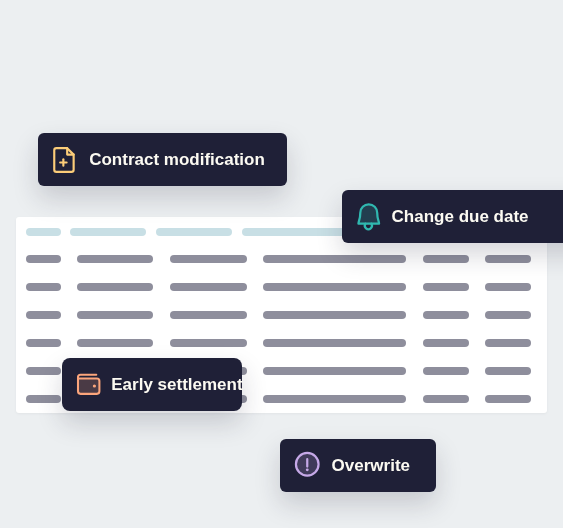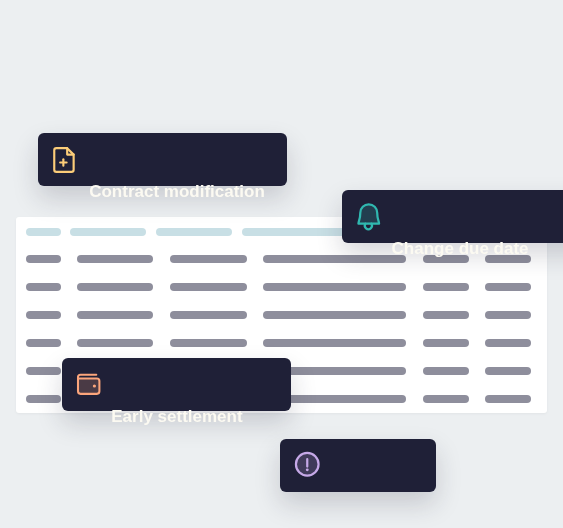--- a/index.html
+++ b/index.html
@@ -13,32 +13,32 @@
         background:#ffffff;border-radius:3px;overflow:hidden;
         box-shadow:0 1px 3px rgba(31,32,55,.05);}
   .bar{position:absolute;border-radius:4px;height:8px;}
   .bar.head{background:#c8dfe5;}
   .bar.cell{background:#8e8e9c;}
 
   
   .badge{position:absolute;background:#1f2037;border-radius:6px;
          box-shadow:0 12px 26px rgba(31,32,55,.18);}
   .badge .lbl{position:absolute;color:#fcfaf2;font-weight:700;font-size:17px;
-              white-space:nowrap;transform:translateZ(0);margin-top:32px;}
+              white-space:nowrap;transform:translateZ(0);}
   .badge .ico{position:absolute;display:block;}
 
   #badge-contract{left:37.65px;  top:132.5px; width:249.6px; height:53.3px;}
   #badge-contract .ico{left:13.85px; top:13.1px;}
   #badge-contract .lbl{left:51.55px; top:17.3px;}
 
   #badge-duedate {left:342.05px;top:189.6px; width:210.2px; height:53.4px;padding-left:48px;}
   #badge-duedate .ico{left:13.55px; top:11.5px;}
   #badge-duedate .lbl{left:49.55px; top:17.2px;}
 
-  #badge-settlement{left:61.95px;top:357.6px; width:229px; height:53.2px;}
+  #badge-settlement{left:61.95px;top:357.6px; width:180px; height:53.2px;border-radius:8px;}
   #badge-settlement .ico{left:14.05px; top:13.4px;}
   #badge-settlement .lbl{left:49.35px; top:17.6px;}
 
   #badge-overwrite{left:280.35px;top:438.5px; width:155.6px; height:53px;}
   #badge-overwrite .ico{left:13.6px;top:12.7px;}
   #badge-overwrite .lbl{left:51.25px; top:17.2px;}
 </style>
 </head>
 <body>
 
@@ -123,15 +123,16 @@
   </div>
 
   <div class="badge" id="badge-overwrite">
     <span class="ico">
       <svg width="26.5" height="26.5" viewBox="0 0 24 24" fill="#c6a9e8" fill-opacity="0.2" stroke="#c6a9e8" stroke-width="2" stroke-linecap="round" stroke-linejoin="round">
         <circle cx="12" cy="12" r="10.25"></circle>
         <line x1="12" y1="7.25" x2="12" y2="14.1"></line>
         <circle cx="12" cy="17.05" r="1.3" fill="#c6a9e8" fill-opacity="1" stroke="none"></circle>
       </svg>
     </span>
+    <span class="lbl">Overwrite</span>
   </div>
 
 </div>
 
 </body></html>

